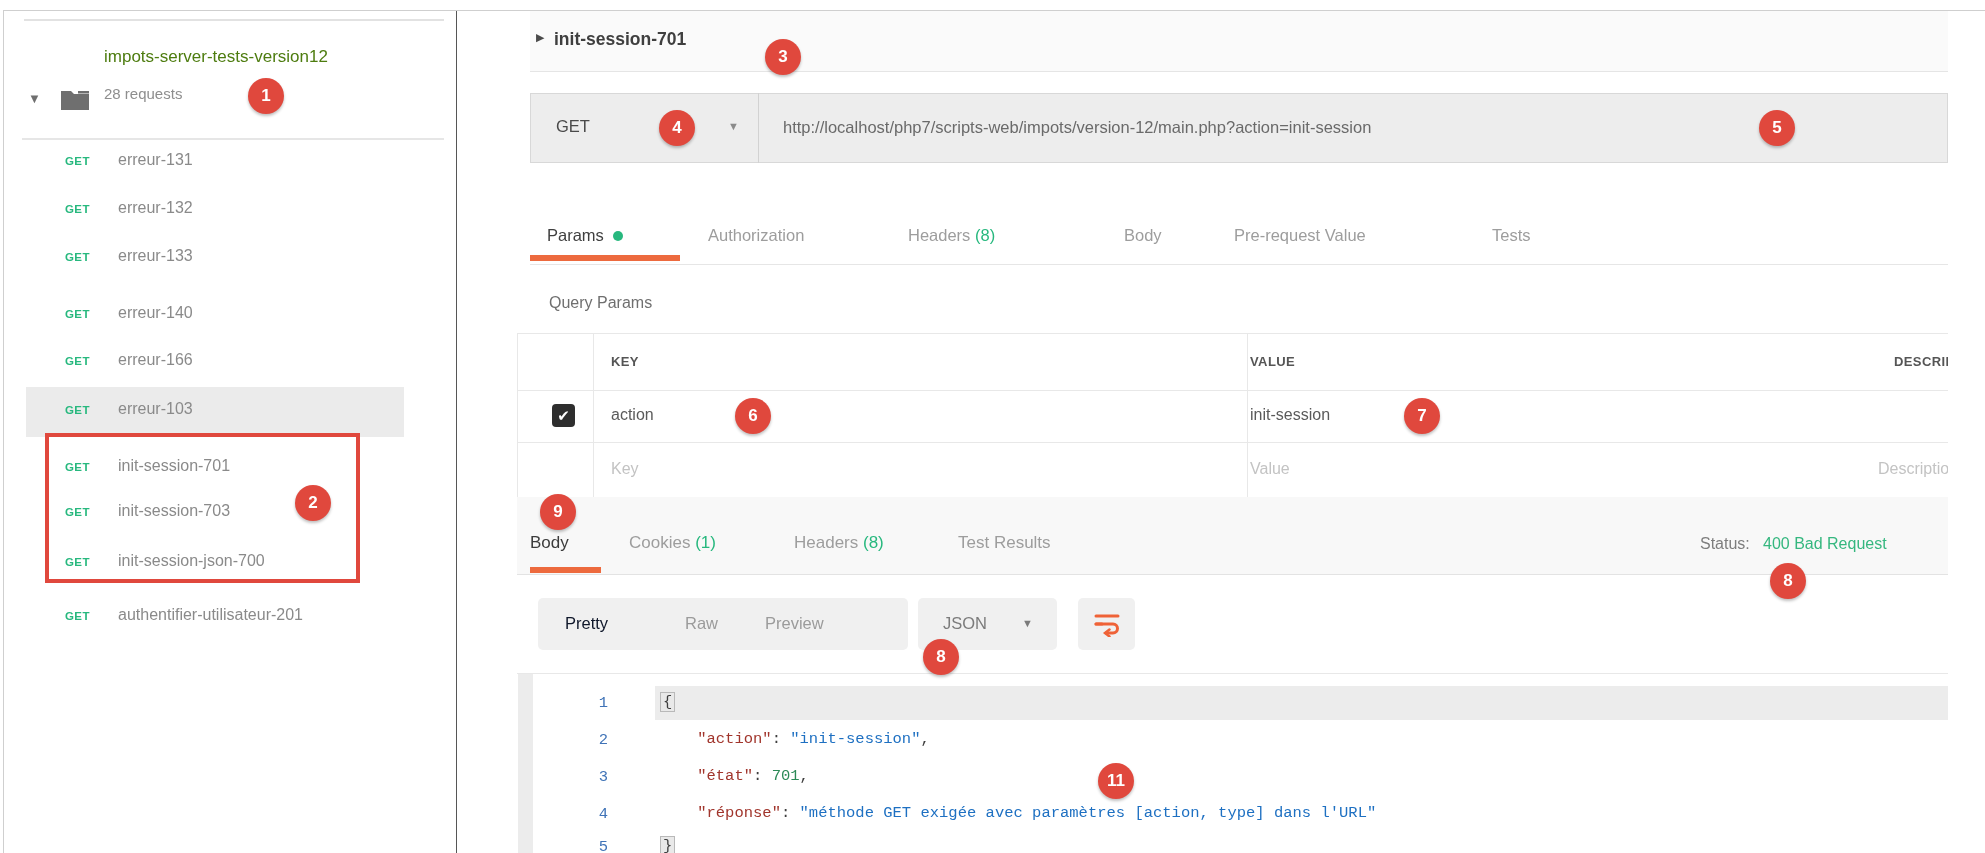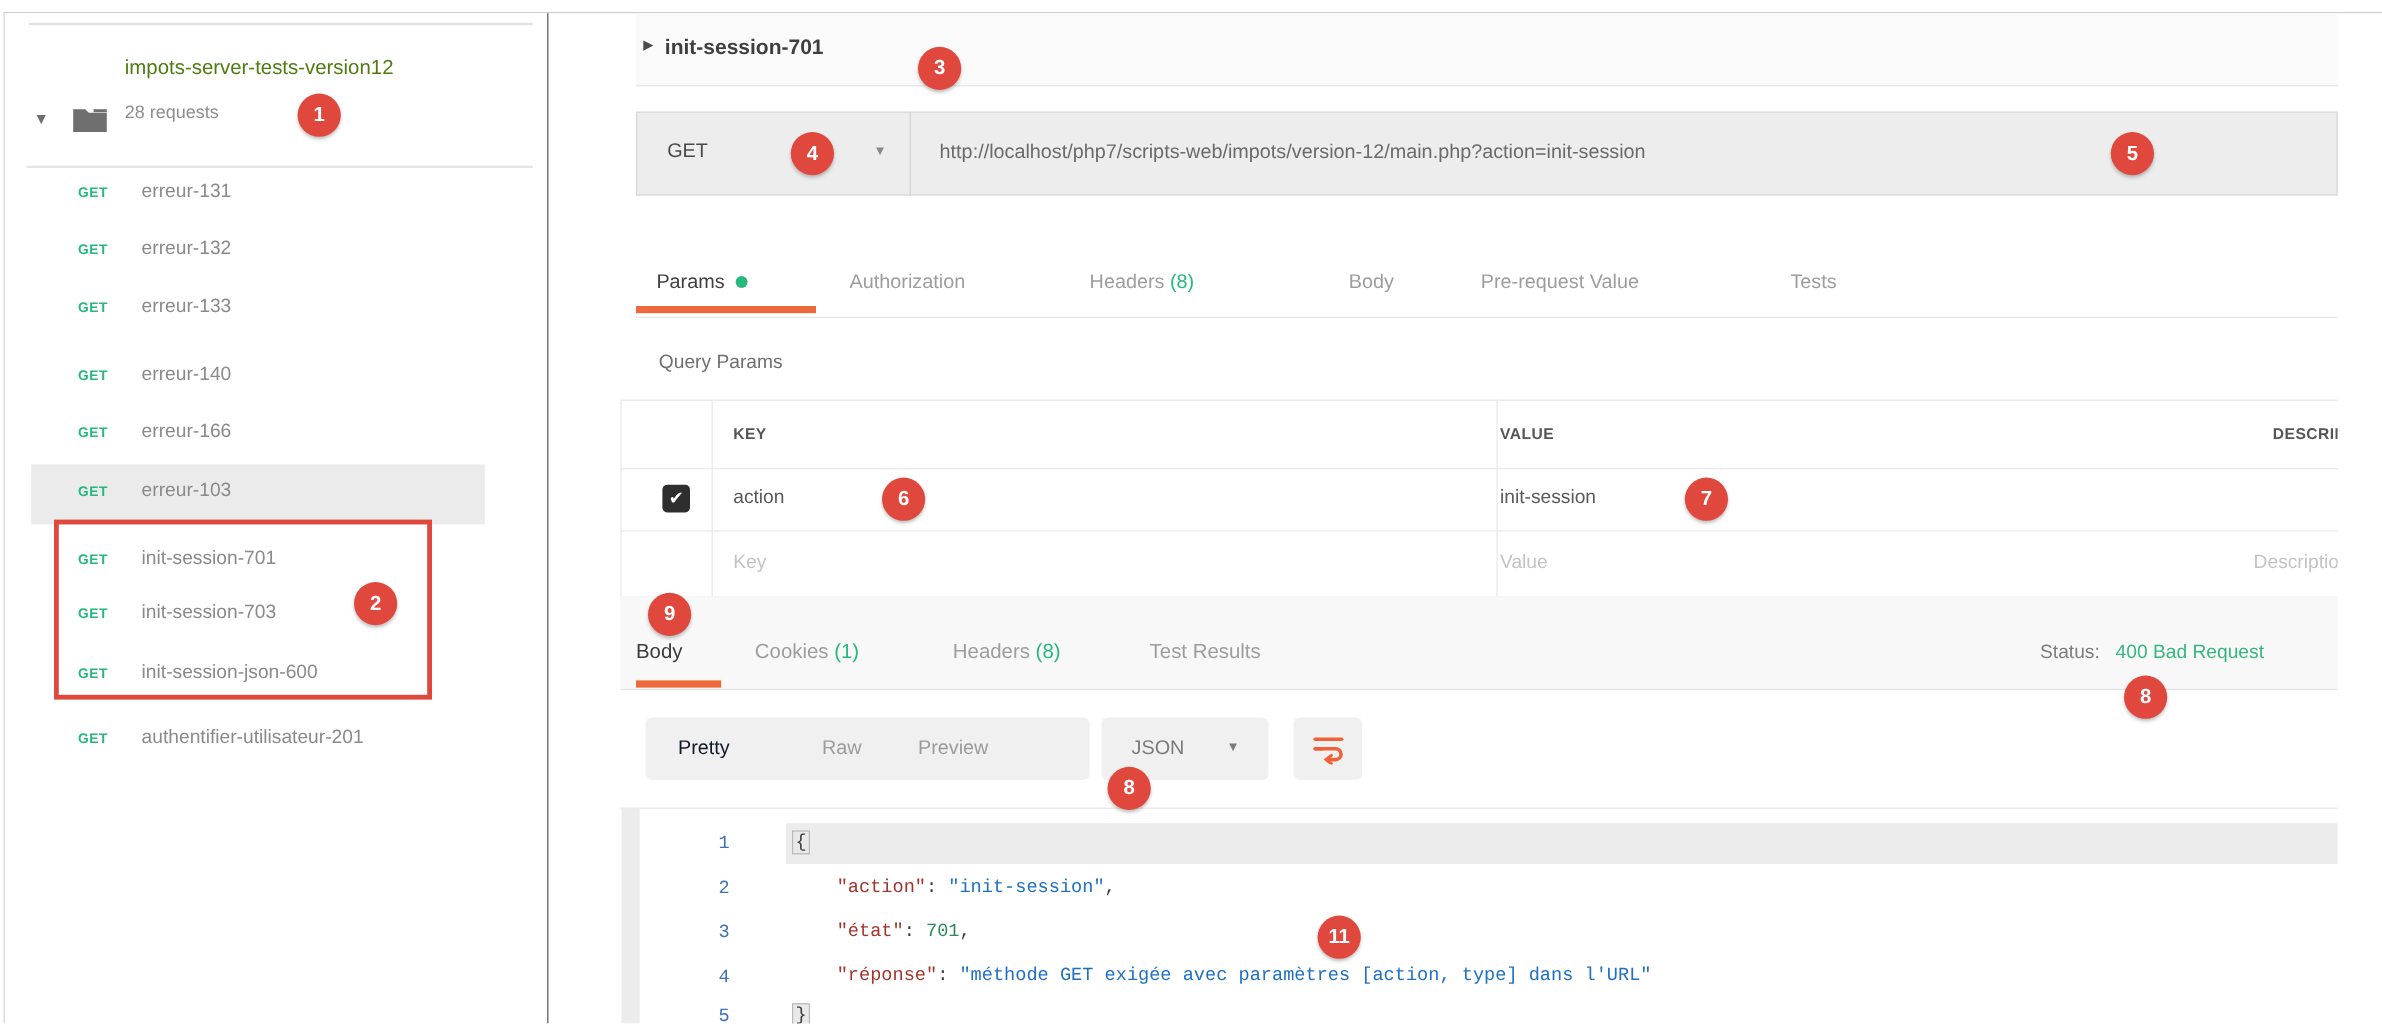--- a/index.html
+++ b/index.html
@@ -131,21 +131,21 @@
   <div class="sb-item" style="top:433px">
     <span class="m">GET</span>
     <span class="n">init-session-701</span>
   </div>
   <div class="sb-item" style="top:478px">
     <span class="m">GET</span>
     <span class="n">init-session-703</span>
   </div>
   <div class="sb-item" style="top:528px">
     <span class="m">GET</span>
-    <span class="n">init-session-json-600</span>
+    <span class="n">init-session-json-700</span>
   </div>
   <div class="sb-item" style="top:582px">
     <span class="m">GET</span>
     <span class="n">authentifier-utilisateur-201</span>
   </div>
 </div>
 
 <div class="abs titlebar"></div>
 <span class="req-caret">▶</span>
 <div class="req-title">init-session-701</div>

